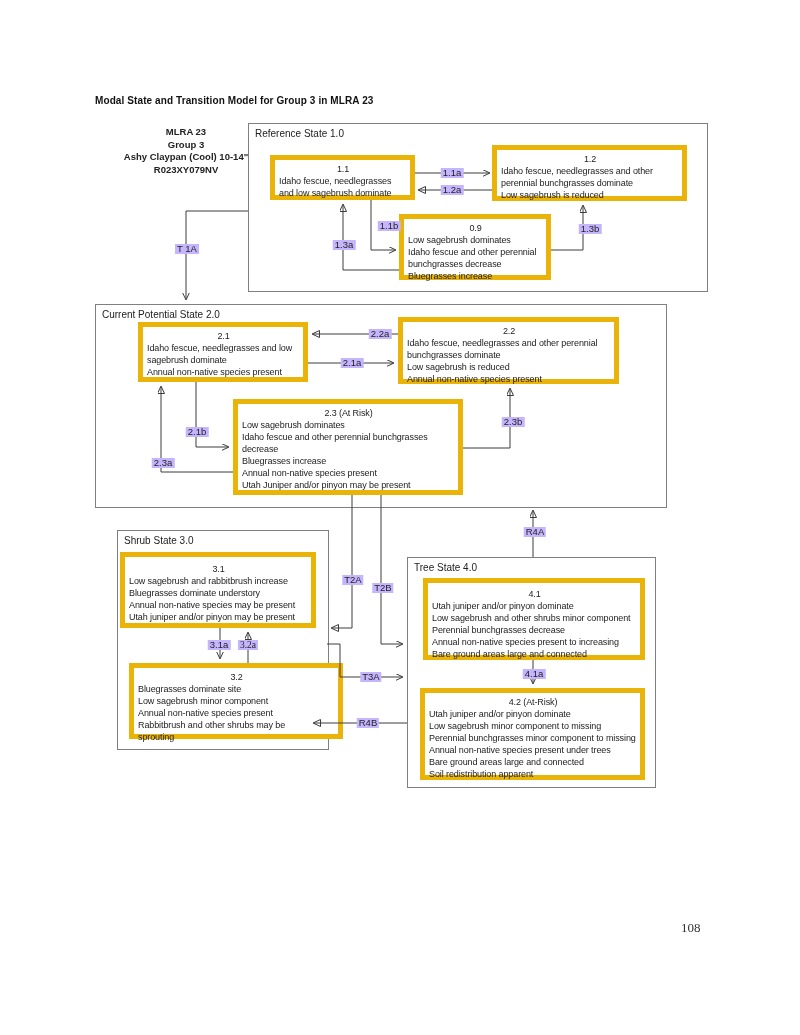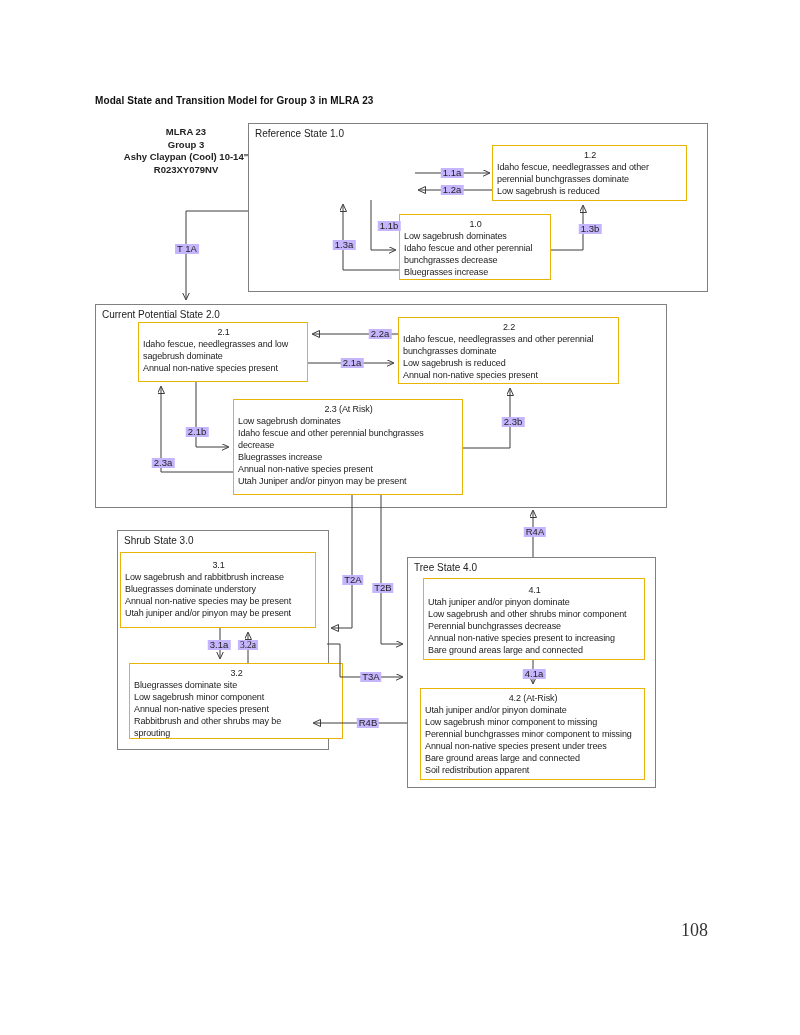--- a/index.html
+++ b/index.html
@@ -15,35 +15,35 @@
     position:absolute;left:98px;top:126px;width:176px;text-align:center;
     font-weight:bold;font-size:9.5px;line-height:12.5px;white-space:pre-line;color:#222;
   }
   .state-container{
     position:absolute;border:1px solid #808080;background:transparent;
   }
   .state-container-label{
     position:absolute;left:6px;top:4px;font-size:10px;color:#222;white-space:pre;
   }
   .sbox{
-    position:absolute;border:1px solid #eab308;background:#ffffff;
+    position:absolute;border:5px solid #eab308;background:#ffffff;
     font-size:9px;line-height:12px;color:#222;box-sizing:border-box;
     padding:3px 3px 0 4px;letter-spacing:-0.1px;
   }
   .sbox-title{text-align:center;white-space:pre;}
   .sbox-body{text-align:left;white-space:pre;}
   .tlabel{
     position:absolute;transform:translate(-50%,-50%);background:#c4b5fd;
     font-size:9.5px;color:#222;padding:0 2px;white-space:pre;line-height:10px;
   }
   #arrow-layer{position:absolute;left:0;top:0;pointer-events:none;}
   #arrow-layer path{stroke:#3c3c3c;stroke-width:1;fill:none;}
   #page-number{
     position:absolute;left:681px;top:920px;font-family:"Liberation Serif",serif;
-    font-size:18px;color:#333;white-space:pre;
+    font-size:13px;color:#333;white-space:pre;
   }
 </style>
 </head>
 <body>
 
 <div id="page">
 
   <div id="doc-title">Modal State and Transition Model for Group 3 in MLRA 23</div>
 
   <div id="site-header">MLRA 23
@@ -60,30 +60,35 @@
   </div>
 
   <div class="state-container" style="left:117px;top:530px;width:210px;height:218px;">
     <div class="state-container-label">Shrub State 3.0</div>
   </div>
 
   <div class="state-container" style="left:407px;top:557px;width:247px;height:229px;">
     <div class="state-container-label">Tree State 4.0</div>
   </div>
 
+  <div class="sbox" style="left:270px;top:155px;width:145px;height:45px;">
+    <div class="sbox-title">1.1</div>
+    <div class="sbox-body">Idaho fescue, needlegrasses
+and low sagebrush dominate</div>
+  </div>
 
   <div class="sbox" style="left:492px;top:145px;width:195px;height:56px;">
     <div class="sbox-title">1.2</div>
     <div class="sbox-body">Idaho fescue, needlegrasses and other
 perennial bunchgrasses dominate
 Low sagebrush is reduced</div>
   </div>
 
   <div class="sbox" style="left:399px;top:214px;width:152px;height:66px;">
-    <div class="sbox-title">1.0</div>
+    <div class="sbox-title">0.9</div>
     <div class="sbox-body">Low sagebrush dominates
 Idaho fescue and other perennial
 bunchgrasses decrease
 Bluegrasses increase</div>
   </div>
 
   <div class="sbox" style="left:138px;top:322px;width:170px;height:60px;">
     <div class="sbox-title">2.1</div>
     <div class="sbox-body">Idaho fescue, needlegrasses and low
 sagebrush dominate

